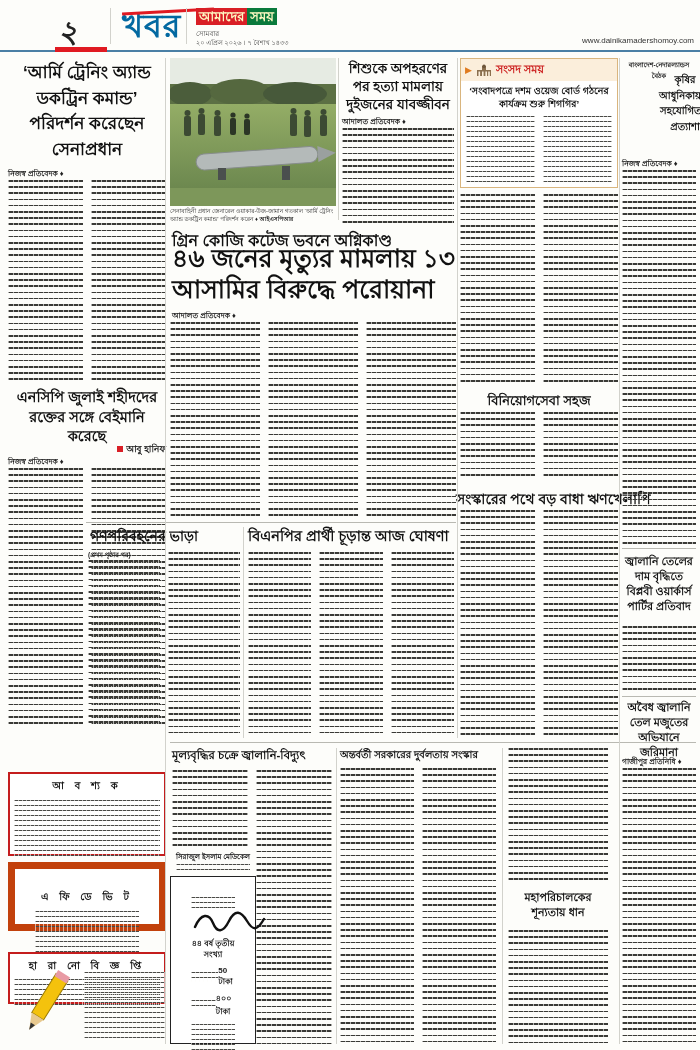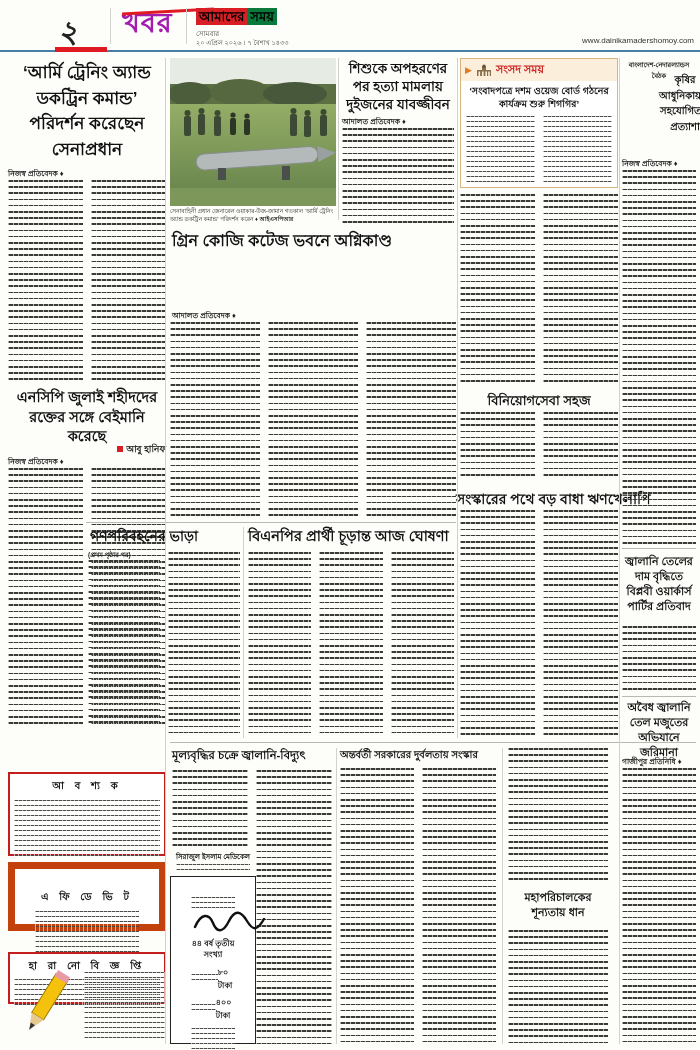--- a/index.html
+++ b/index.html
@@ -17,22 +17,22 @@
   .gcol{flex:1;}
   .hl{font-weight:bold;color:#111;line-height:1.35;}
   .ctr{text-align:center;}
   .byline{font-size:7.5px;font-weight:bold;color:#222;}
   .vrule{width:1px;background:#d2d2cc;}
   .hrule{height:1px;background:#b9b9b2;}
   .redsq{display:inline-block;width:6px;height:6px;background:#d91f26;margin-right:3px;}
   .kicker{font-weight:bold;color:#111;}
   
   .pnum{font-family:"DejaVu Serif",serif;font-style:italic;font-weight:bold;font-size:30px;color:#222;}
-  .khobor{font-weight:bold;font-size:27px;letter-spacing:1px;color:#a21caf;line-height:1;}
-  .mast{font-weight:bold;font-size:13px;color:#000000;line-height:1;}
+  .khobor{font-weight:bold;font-size:32px;letter-spacing:1px;color:#0369a1;line-height:1;}
+  .mast{font-weight:bold;font-size:13px;color:#fef9c3;line-height:1;}
   .mast span{padding:2px 3px;display:inline-block;}
   .sangsad-box{border:1px solid #d9b57e;background:#fff;}
   .sangsad-head{background:#fbeedb;display:flex;align-items:center;gap:4px;padding:2px 4px;height:18px;}
   .adbox{border:1.5px solid #222;background:#fff;}
   .clsbox{background:#fff;margin-top:42px;}
   .clstitle{font-weight:bold;letter-spacing:4px;font-size:10px;text-align:center;color:#111;}
 </style>
 </head>
 <body>
 
@@ -133,20 +133,21 @@
     <rect x="48" y="110" width="8" height="12" fill="#4a4f4e"></rect>
     <rect x="112" y="108" width="8" height="14" fill="#4a4f4e"></rect>
     <rect y="130" width="166" height="18" fill="#7d975a"></rect>
   </svg>
   <div class="abs" style="left:170px;top:208px;width:166px;font-size:5.8px;color:#222;line-height:1.35;">
     <span>সেনাবাহিনী প্রধান জেনারেল ওয়াকার-উজ-জামান গতকাল ‘আর্মি ট্রেনিং অ্যান্ড ডকট্রিন কমান্ড’ পরিদর্শন করেন</span>
     <b>♦ আইএসপিআর</b>
   </div>
 
   <div class="abs kicker" style="left:172px;top:228px;font-size:16px;">গ্রিন কোজি কটেজ ভবনে অগ্নিকাণ্ড</div>
+  <div class="abs hl" style="left:172px;top:243px;width:284px;font-size:25px;line-height:1.25;">৪৬ জনের মৃত্যুর মামলায় ১৩ আসামির বিরুদ্ধে পরোয়ানা</div>
   <div class="abs byline" style="left:172px;top:310px;">আদালত প্রতিবেদক ♦</div>
   <div class="abs gwrap" style="left:170px;top:322px;width:286px;height:196px;">
     <div class="gcol greek"></div>
     <div class="gcol greek"></div>
     <div class="gcol greek"></div>
   </div>
 
   <div class="abs hl ctr" style="left:342px;top:60px;width:112px;font-size:13.5px;">শিশুকে অপহরণের পর হত্যা মামলায় দুইজনের যাবজ্জীবন</div>
   <div class="abs byline" style="left:342px;top:116px;">আদালত প্রতিবেদক ♦</div>
   <div class="abs greek" style="left:342px;top:128px;width:112px;height:96px;"></div>
@@ -225,21 +226,21 @@
   <div class="abs greek-sm" style="left:176px;top:864px;width:74px;height:8px;"></div>
 
   <div class="abs adbox" style="left:170px;top:876px;width:86px;height:168px;padding:20px;">
     <div class="greek-sm" style="height:12px;"></div>
     <svg width="76" height="26" viewBox="0 0 76 26">
       <path d="M4 18 C10 4, 18 4, 22 14 S32 24, 38 12 S50 2, 56 12 S66 22, 73 10" fill="none" stroke="#111" stroke-width="2.4" stroke-linecap="round"></path>
     </svg>
     <div class="hl ctr" style="font-size:8px;">৪৪ বর্ষ তৃতীয় সংখ্যা</div>
     <div style="display:flex;justify-content:space-between;align-items:center;margin-top:5px;">
       <div class="greek-sm" style="width:42px;height:10px;"></div>
-      <b style="font-size:8px;">৮০ টাকা</b>
+      <b style="font-size:8px;">50 টাকা</b>
     </div>
     <div style="display:flex;justify-content:space-between;align-items:center;margin-top:4px;">
       <div class="greek-sm" style="width:42px;height:10px;"></div>
       <b style="font-size:8px;">৪০০ টাকা</b>
     </div>
     <div class="greek-sm" style="height:52px;margin-top:6px;"></div>
   </div>
 
   <div class="abs hl" style="left:340px;top:748px;width:158px;font-size:10px;white-space:nowrap;">অন্তর্বর্তী সরকারের দুর্বলতায় সংস্কার</div>
   <div class="abs greek" style="left:340px;top:768px;width:74px;height:276px;"></div>

